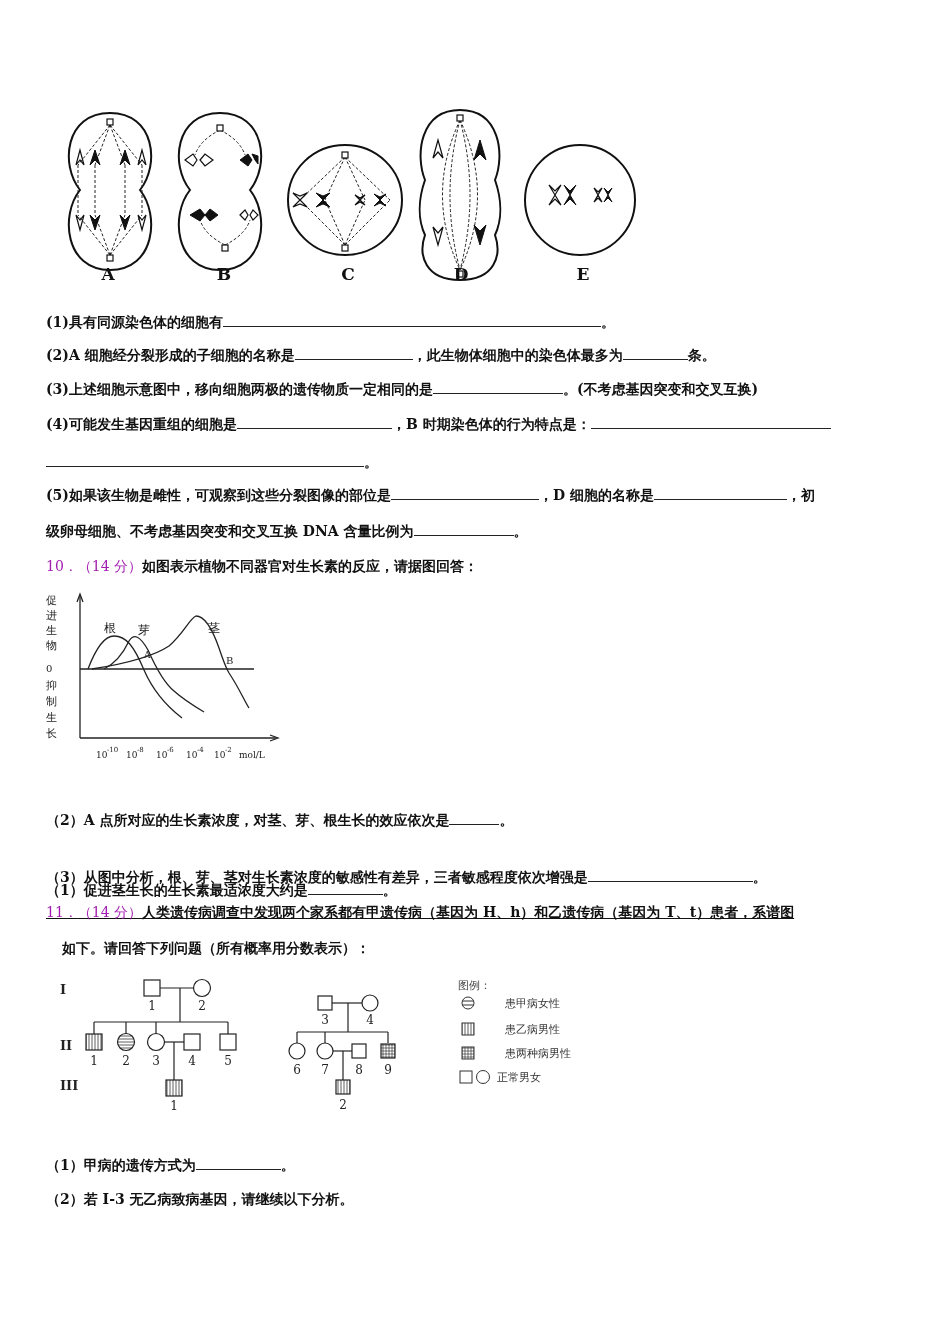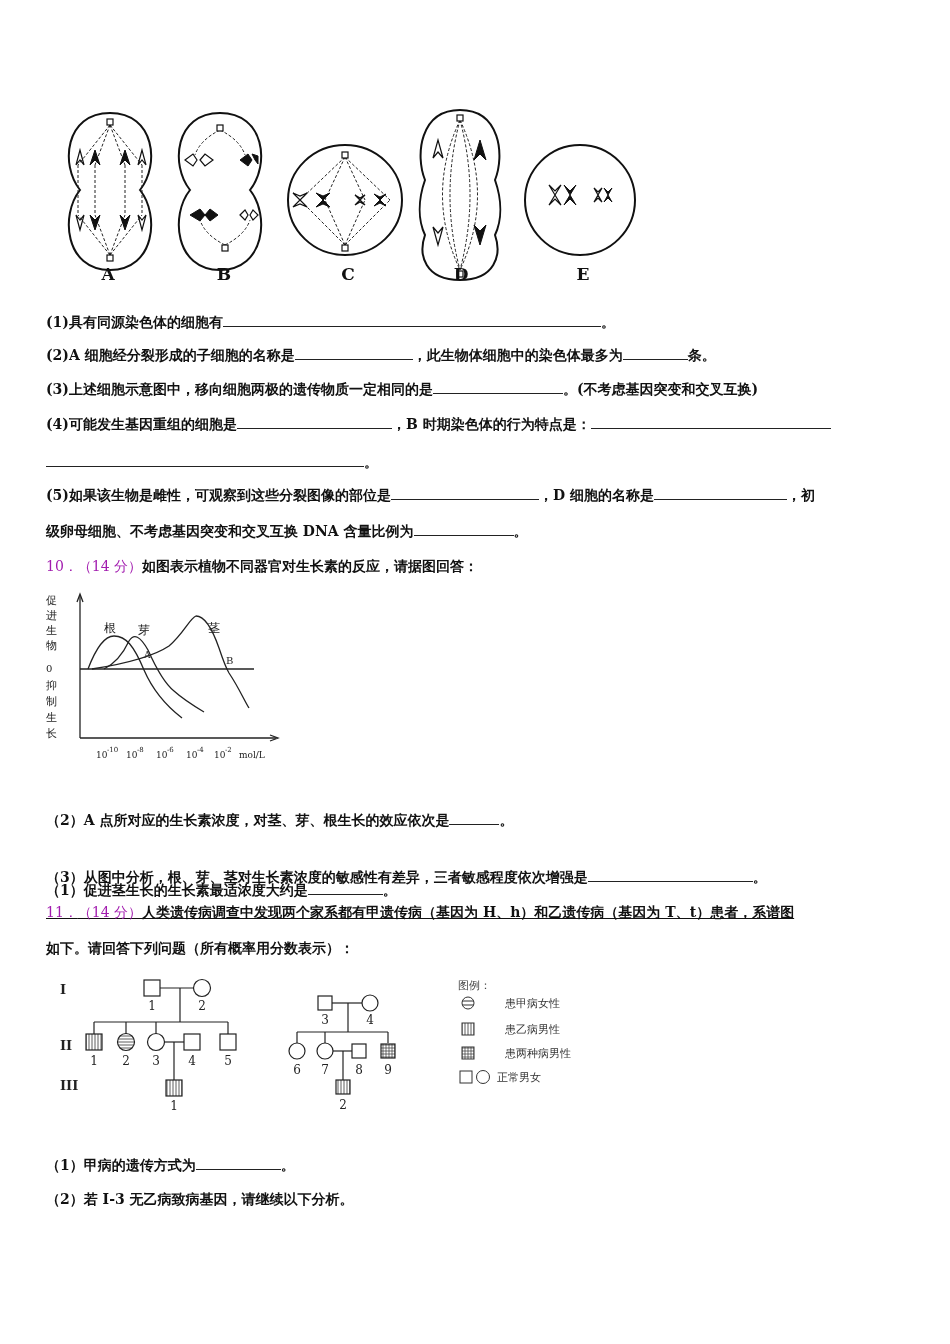--- a/index.html
+++ b/index.html
@@ -194,21 +194,21 @@
 <div class="line" style="top:810px;">
   <span>（2）A 点所对应的生长素浓度，对茎、芽、根生长的效应依次是</span><span class="blank" style="width:50px;"></span><span>。</span>
 </div>
 <div class="line" style="top:867px;">
   <span>（3）从图中分析，根、芽、茎对生长素浓度的敏感性有差异，三者敏感程度依次增强是</span><span class="blank" style="width:165px;"></span><span>。</span>
 </div>
 
 <div class="line light" style="top:902px;text-decoration:underline;">
   <span class="qnum">11．</span><span class="qnum">（14 分）</span><span style="font-weight:bold;">人类遗传病调查中发现两个家系都有甲遗传病（基因为 H、h）和乙遗传病（基因为 T、t）患者，系谱图</span>
 </div>
-<div class="line" style="top:938px;">
+<div class="line" style="top:938px;margin-left:16px;">
   <span>如下。请回答下列问题（所有概率用分数表示）：</span>
 </div>
 
 <div class="abs" style="left:52px; top:972px; width:360px; height:142px;">
   <svg width="360" height="142" viewBox="0 0 360 142">
     <defs>
       <pattern id="vstripe" width="3" height="4" patternUnits="userSpaceOnUse">
           <line x1="1" y1="0" x2="1" y2="4" stroke="#333" stroke-width="0.8"></line>
         </pattern>
       <pattern id="hstripe" width="4" height="3" patternUnits="userSpaceOnUse">

